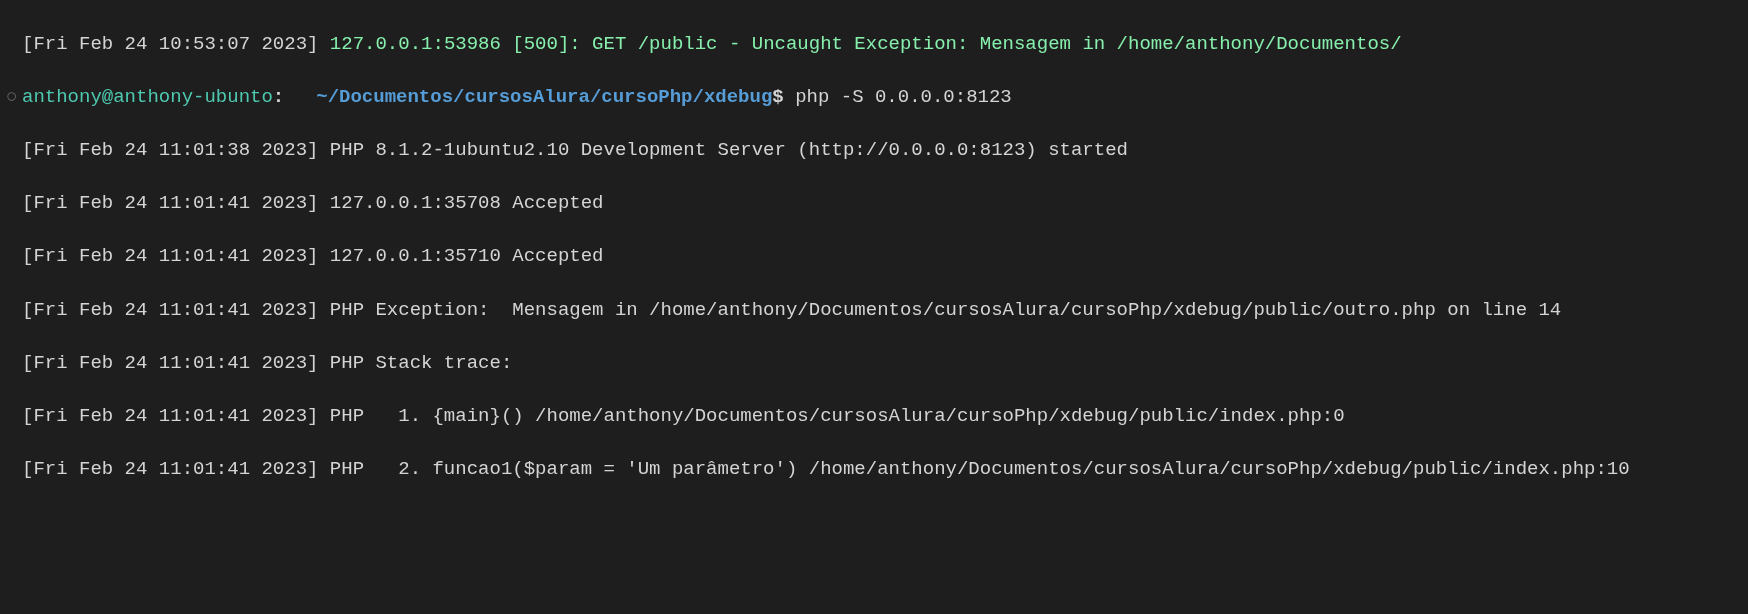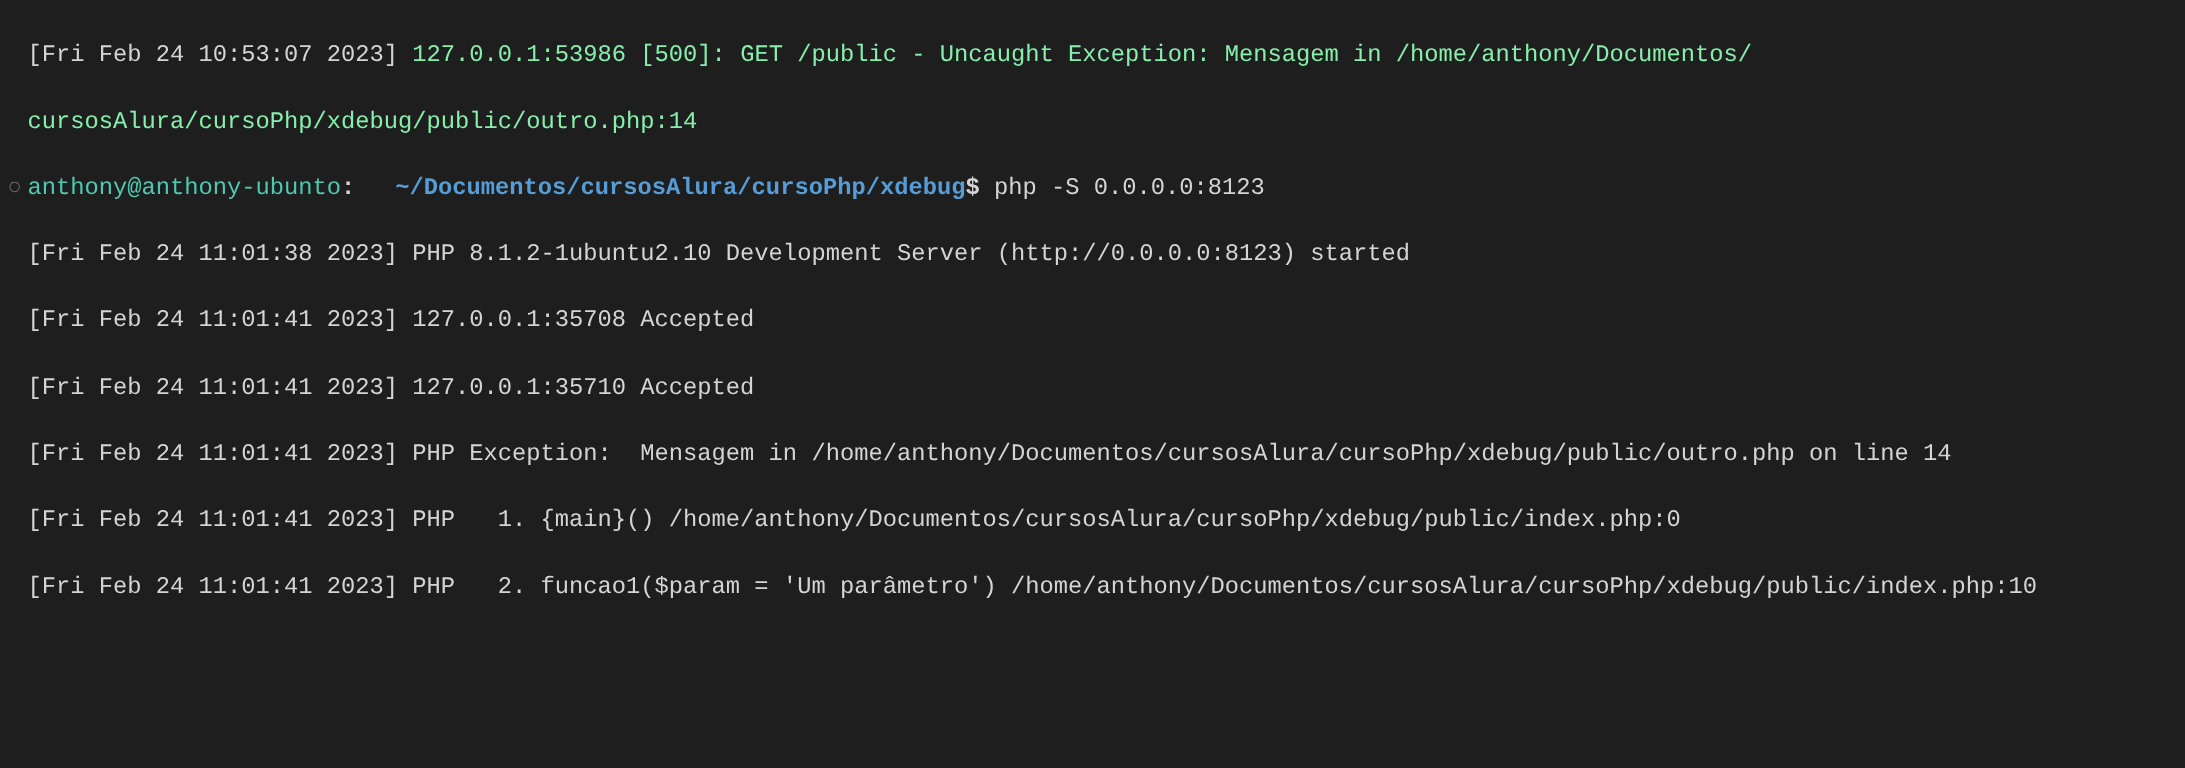--- a/index.html
+++ b/index.html
@@ -52,25 +52,25 @@
       color: #6a6a6a;
       display: inline-block;
       width: 16px;
     }
   </style>
 </head>
 <body>
 
 <div class="terminal">
 <div class="line"><span>[Fri Feb 24 10:53:07 2023] </span><span class="error-red">127.0.0.1:53986 [500]: GET /public - Uncaught Exception: Mensagem in /home/anthony/Documentos/</span></div>
-<div class="line"><span class="error-red">cursosAlura/cursoPhp/xdebug/public/outro.php:14</span></div>
 <div class="line-with-marker"><span class="bullet">○ </span><span class="user-green">anthony@anthony-ubunto</span><span class="colon-white">:</span><span class="path-blue">~/Documentos/cursosAlura/cursoPhp/xdebug</span><span class="dollar-white">$ </span><span>php -S 0.0.0.0:8123</span></div>
 <div class="line">[Fri Feb 24 11:01:38 2023] PHP 8.1.2-1ubuntu2.10 Development Server (http://0.0.0.0:8123) started</div>
 <div class="line">[Fri Feb 24 11:01:41 2023] 127.0.0.1:35708 Accepted</div>
 <div class="line">[Fri Feb 24 11:01:41 2023] 127.0.0.1:35710 Accepted</div>
 <div class="line">[Fri Feb 24 11:01:41 2023] PHP Exception:  Mensagem in /home/anthony/Documentos/cursosAlura/cursoPhp/xdebug/public/outro.php on line 14</div>
+<div class="line">[Fri Feb 24 11:01:41 2023] PHP Stack trace:</div>
 <div class="line">[Fri Feb 24 11:01:41 2023] PHP   1. {main}() /home/anthony/Documentos/cursosAlura/cursoPhp/xdebug/public/index.php:0</div>
 <div class="line">[Fri Feb 24 11:01:41 2023] PHP   2. funcao1($param = 'Um parâmetro') /home/anthony/Documentos/cursosAlura/cursoPhp/xdebug/public/index.php:10</div>
 
 
 
 
 </div>
 
 </body></html>

